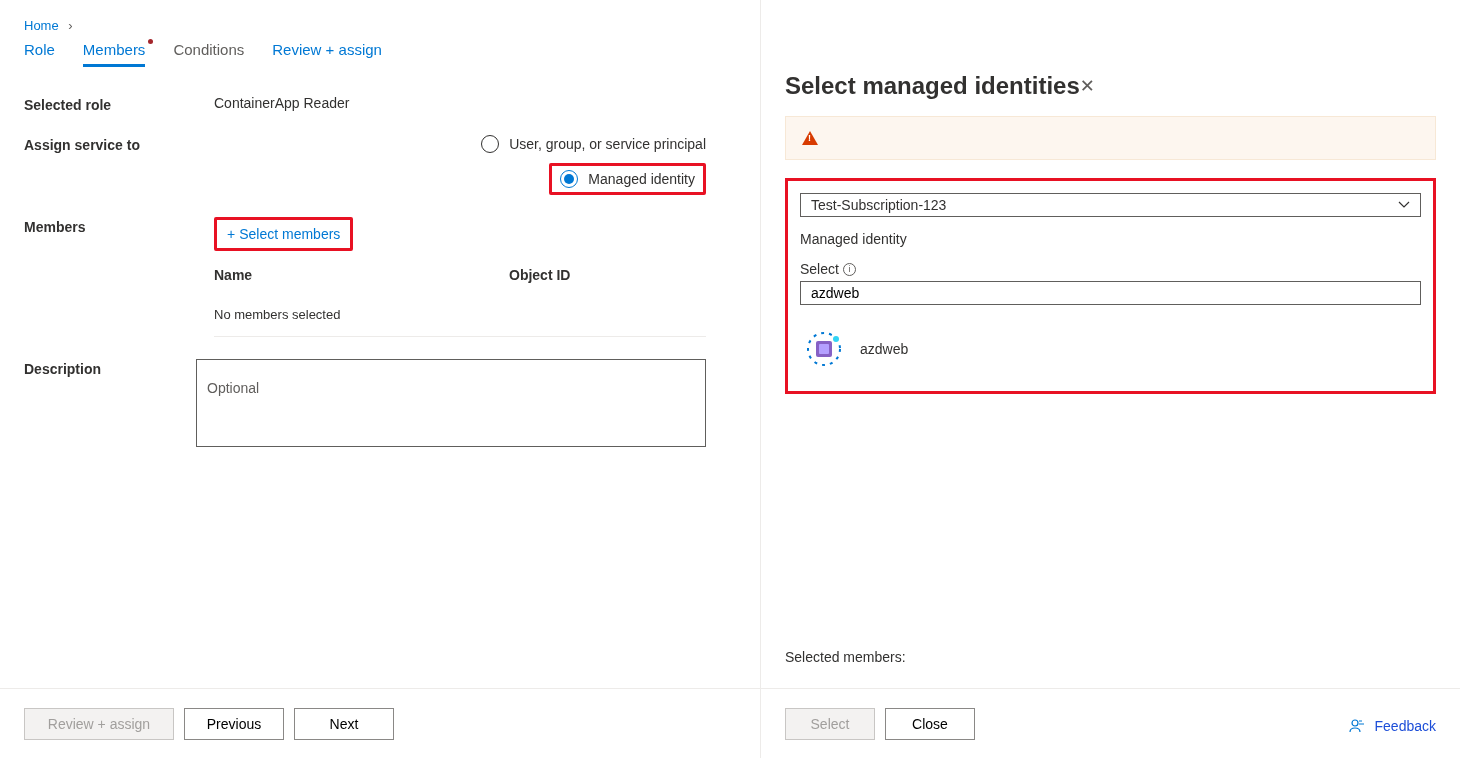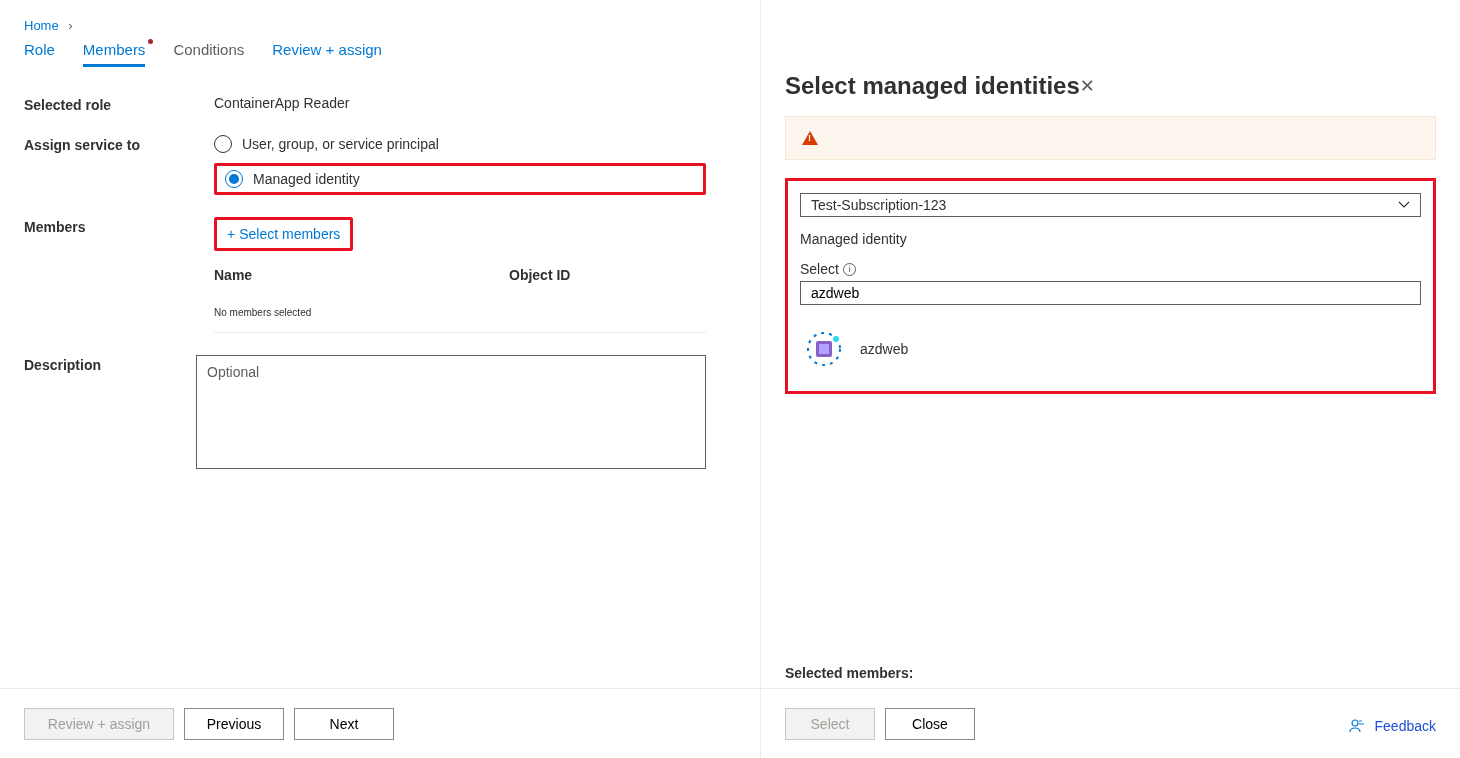--- a/index.html
+++ b/index.html
@@ -85,20 +85,21 @@
       font-size: 14px;
       padding-top: 2px;
     }
     .form-value {
       flex: 1;
     }
     .radio-group {
       display: flex;
       flex-direction: column;
       gap: 10px;
+      align-items: flex-end;
     }
     .radio-option {
       display: flex;
       align-items: center;
       gap: 10px;
       font-size: 14px;
       cursor: pointer;
     }
     .radio-circle {
       width: 18px;
@@ -147,28 +148,28 @@
     .members-table-header {
       display: flex;
       font-weight: 600;
       font-size: 14px;
       padding: 10px 0;
     }
     .members-table-header .col-name { width: 295px; }
     .members-table-row {
       border-bottom: 1px solid #edebe9;
       padding: 14px 0;
-      font-size: 10px;
+      font-size: 13px;
       color: #323130;
     }
     .description-textarea {
       width: 510px;
-      height: 114px;
+      height: 88px;
       border: 1px solid #605e5c;
-      padding: 8px 10px;
+      padding: 20px 10px;
       font-family: inherit;
       font-size: 14px;
       resize: none;
     }
     .description-textarea::placeholder { color: #605e5c; }
     .bottom-bar {
       position: absolute;
       bottom: 0;
       left: 0;
       right: 0;
@@ -309,22 +310,21 @@
       height: 40px;
       display: flex;
       align-items: center;
       justify-content: center;
     }
     .panel-mid {
       padding: 0 24px;
     }
     .selected-members-label {
       font-size: 14px;
-      margin-bottom: 4px;
-      font-weight: bold;
+      margin-bottom: 20px;
     }
     .no-members-text {
       font-size: 14px;
       color: #323130;
       line-height: 1.4;
       margin-bottom: 18px;
     }
     .learn-link {
       color: #0078d4;
       text-decoration: none;

